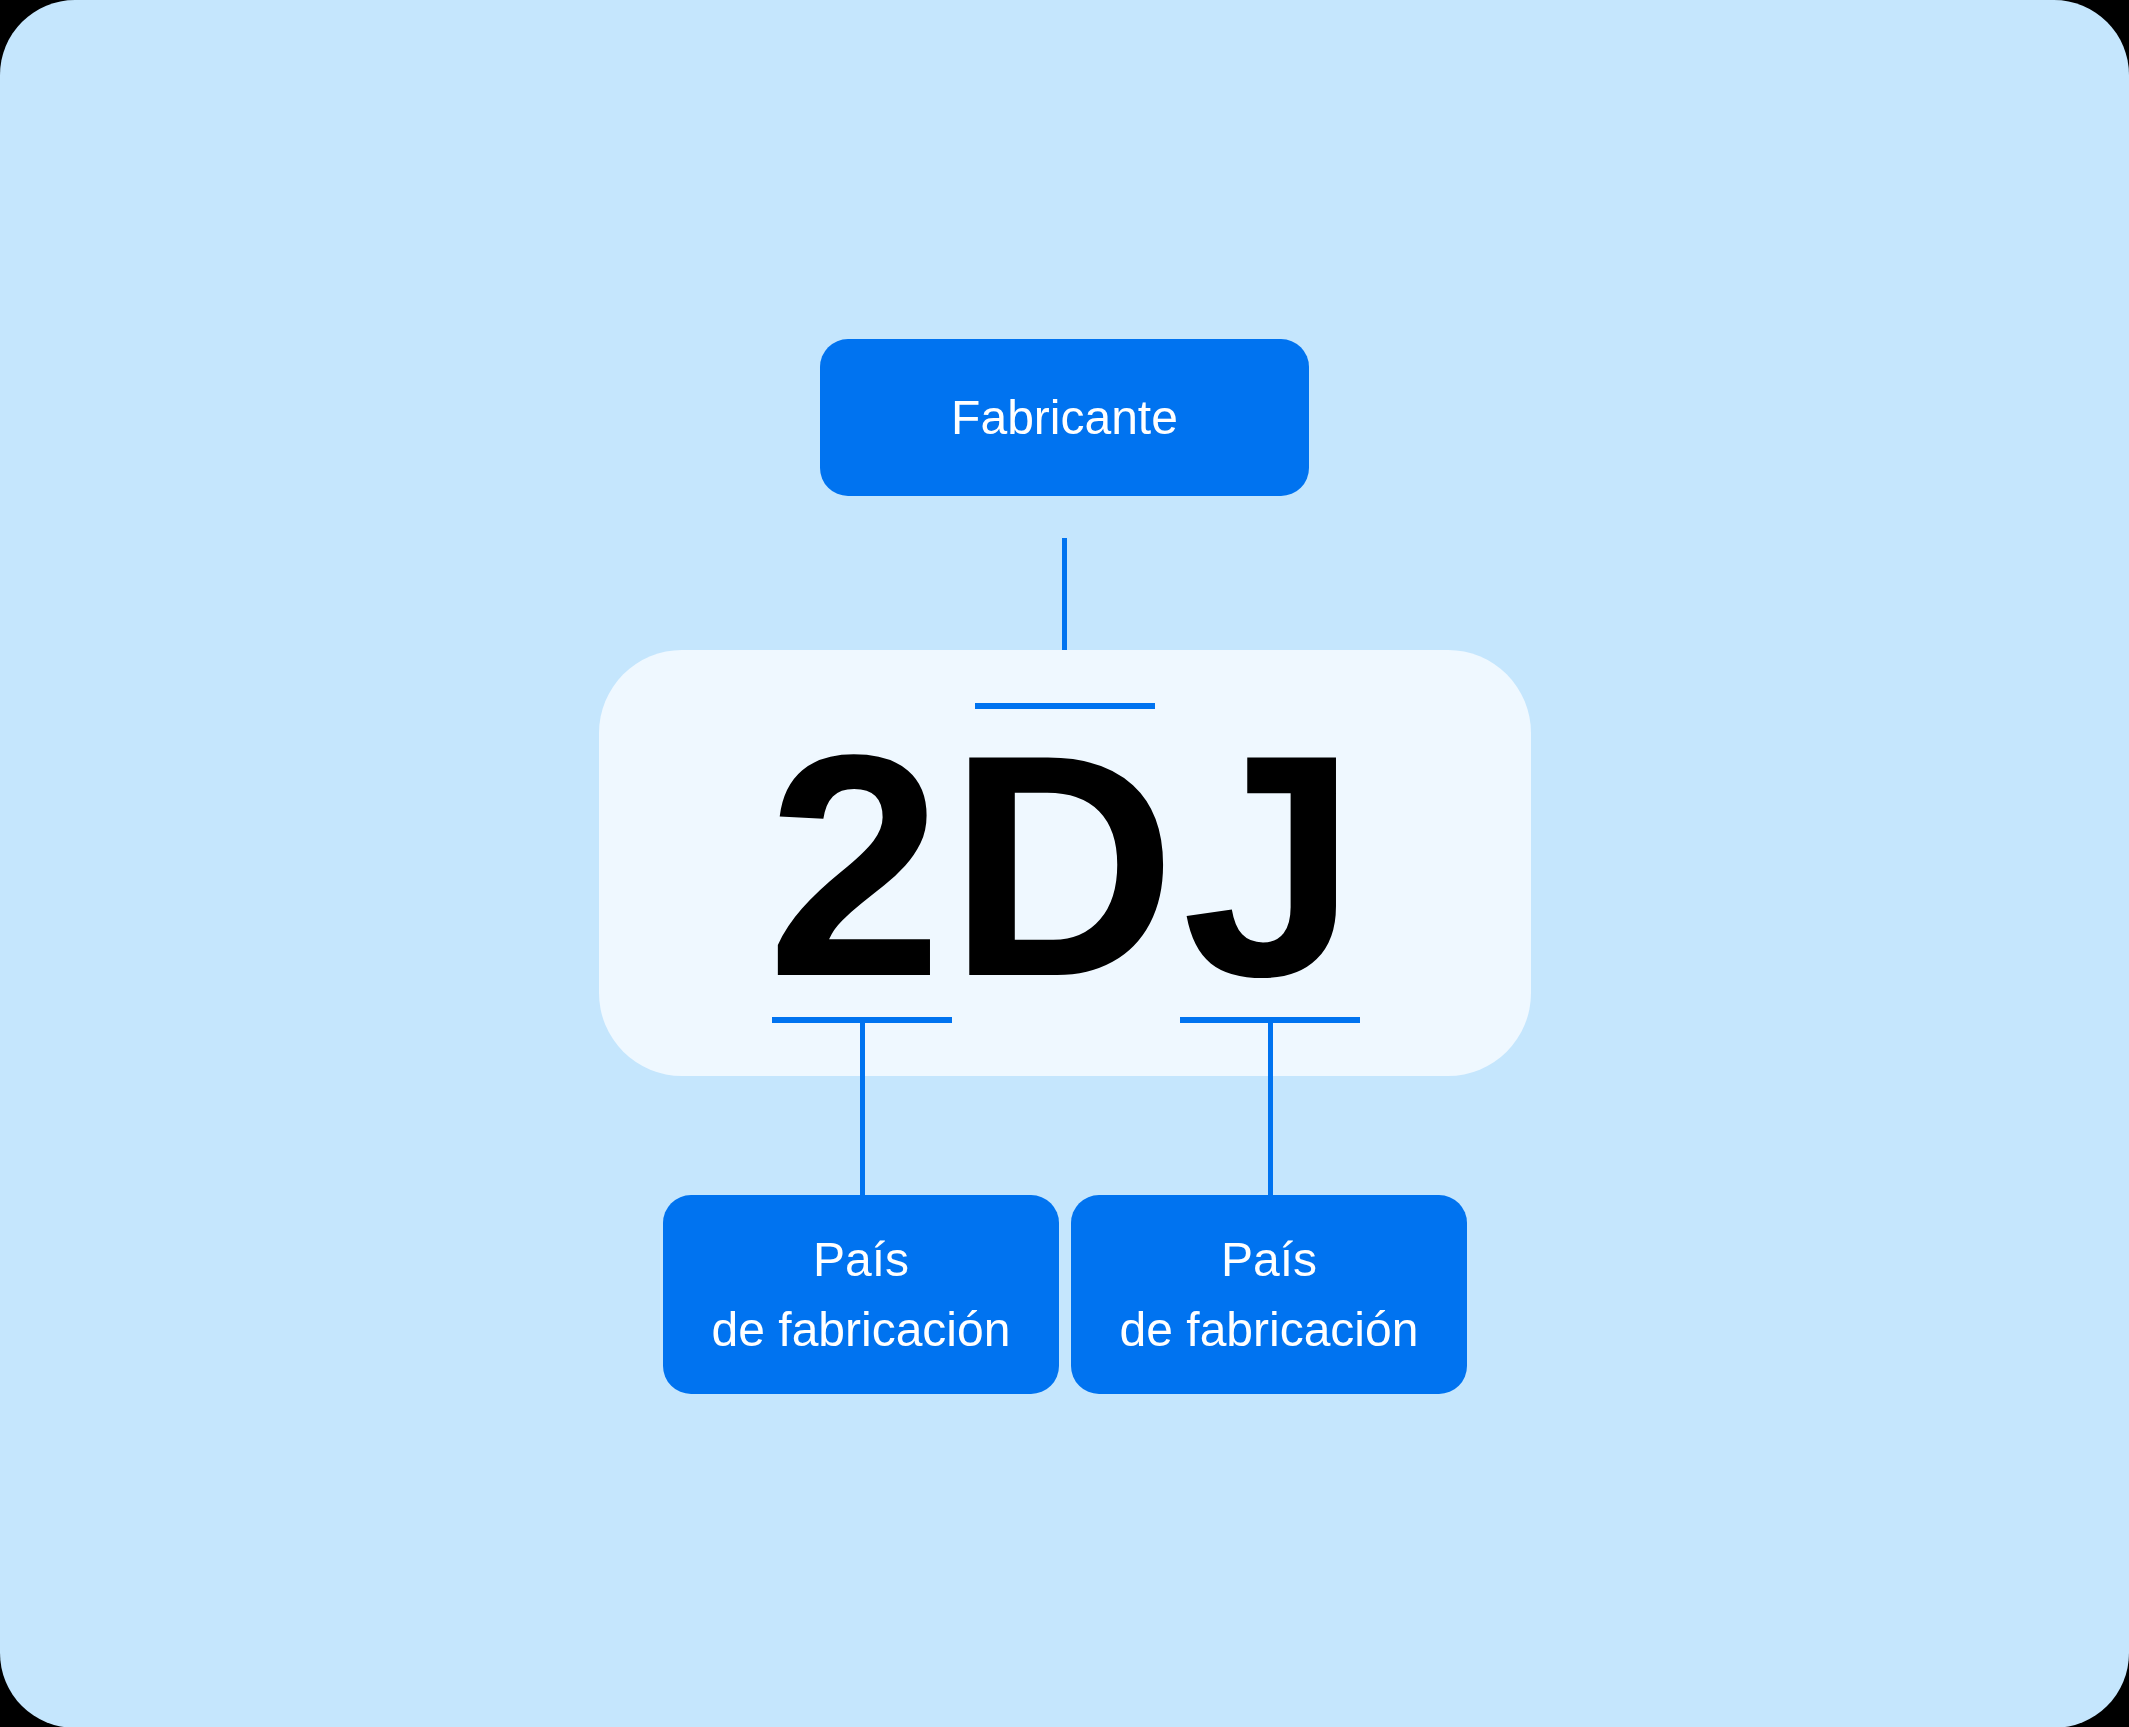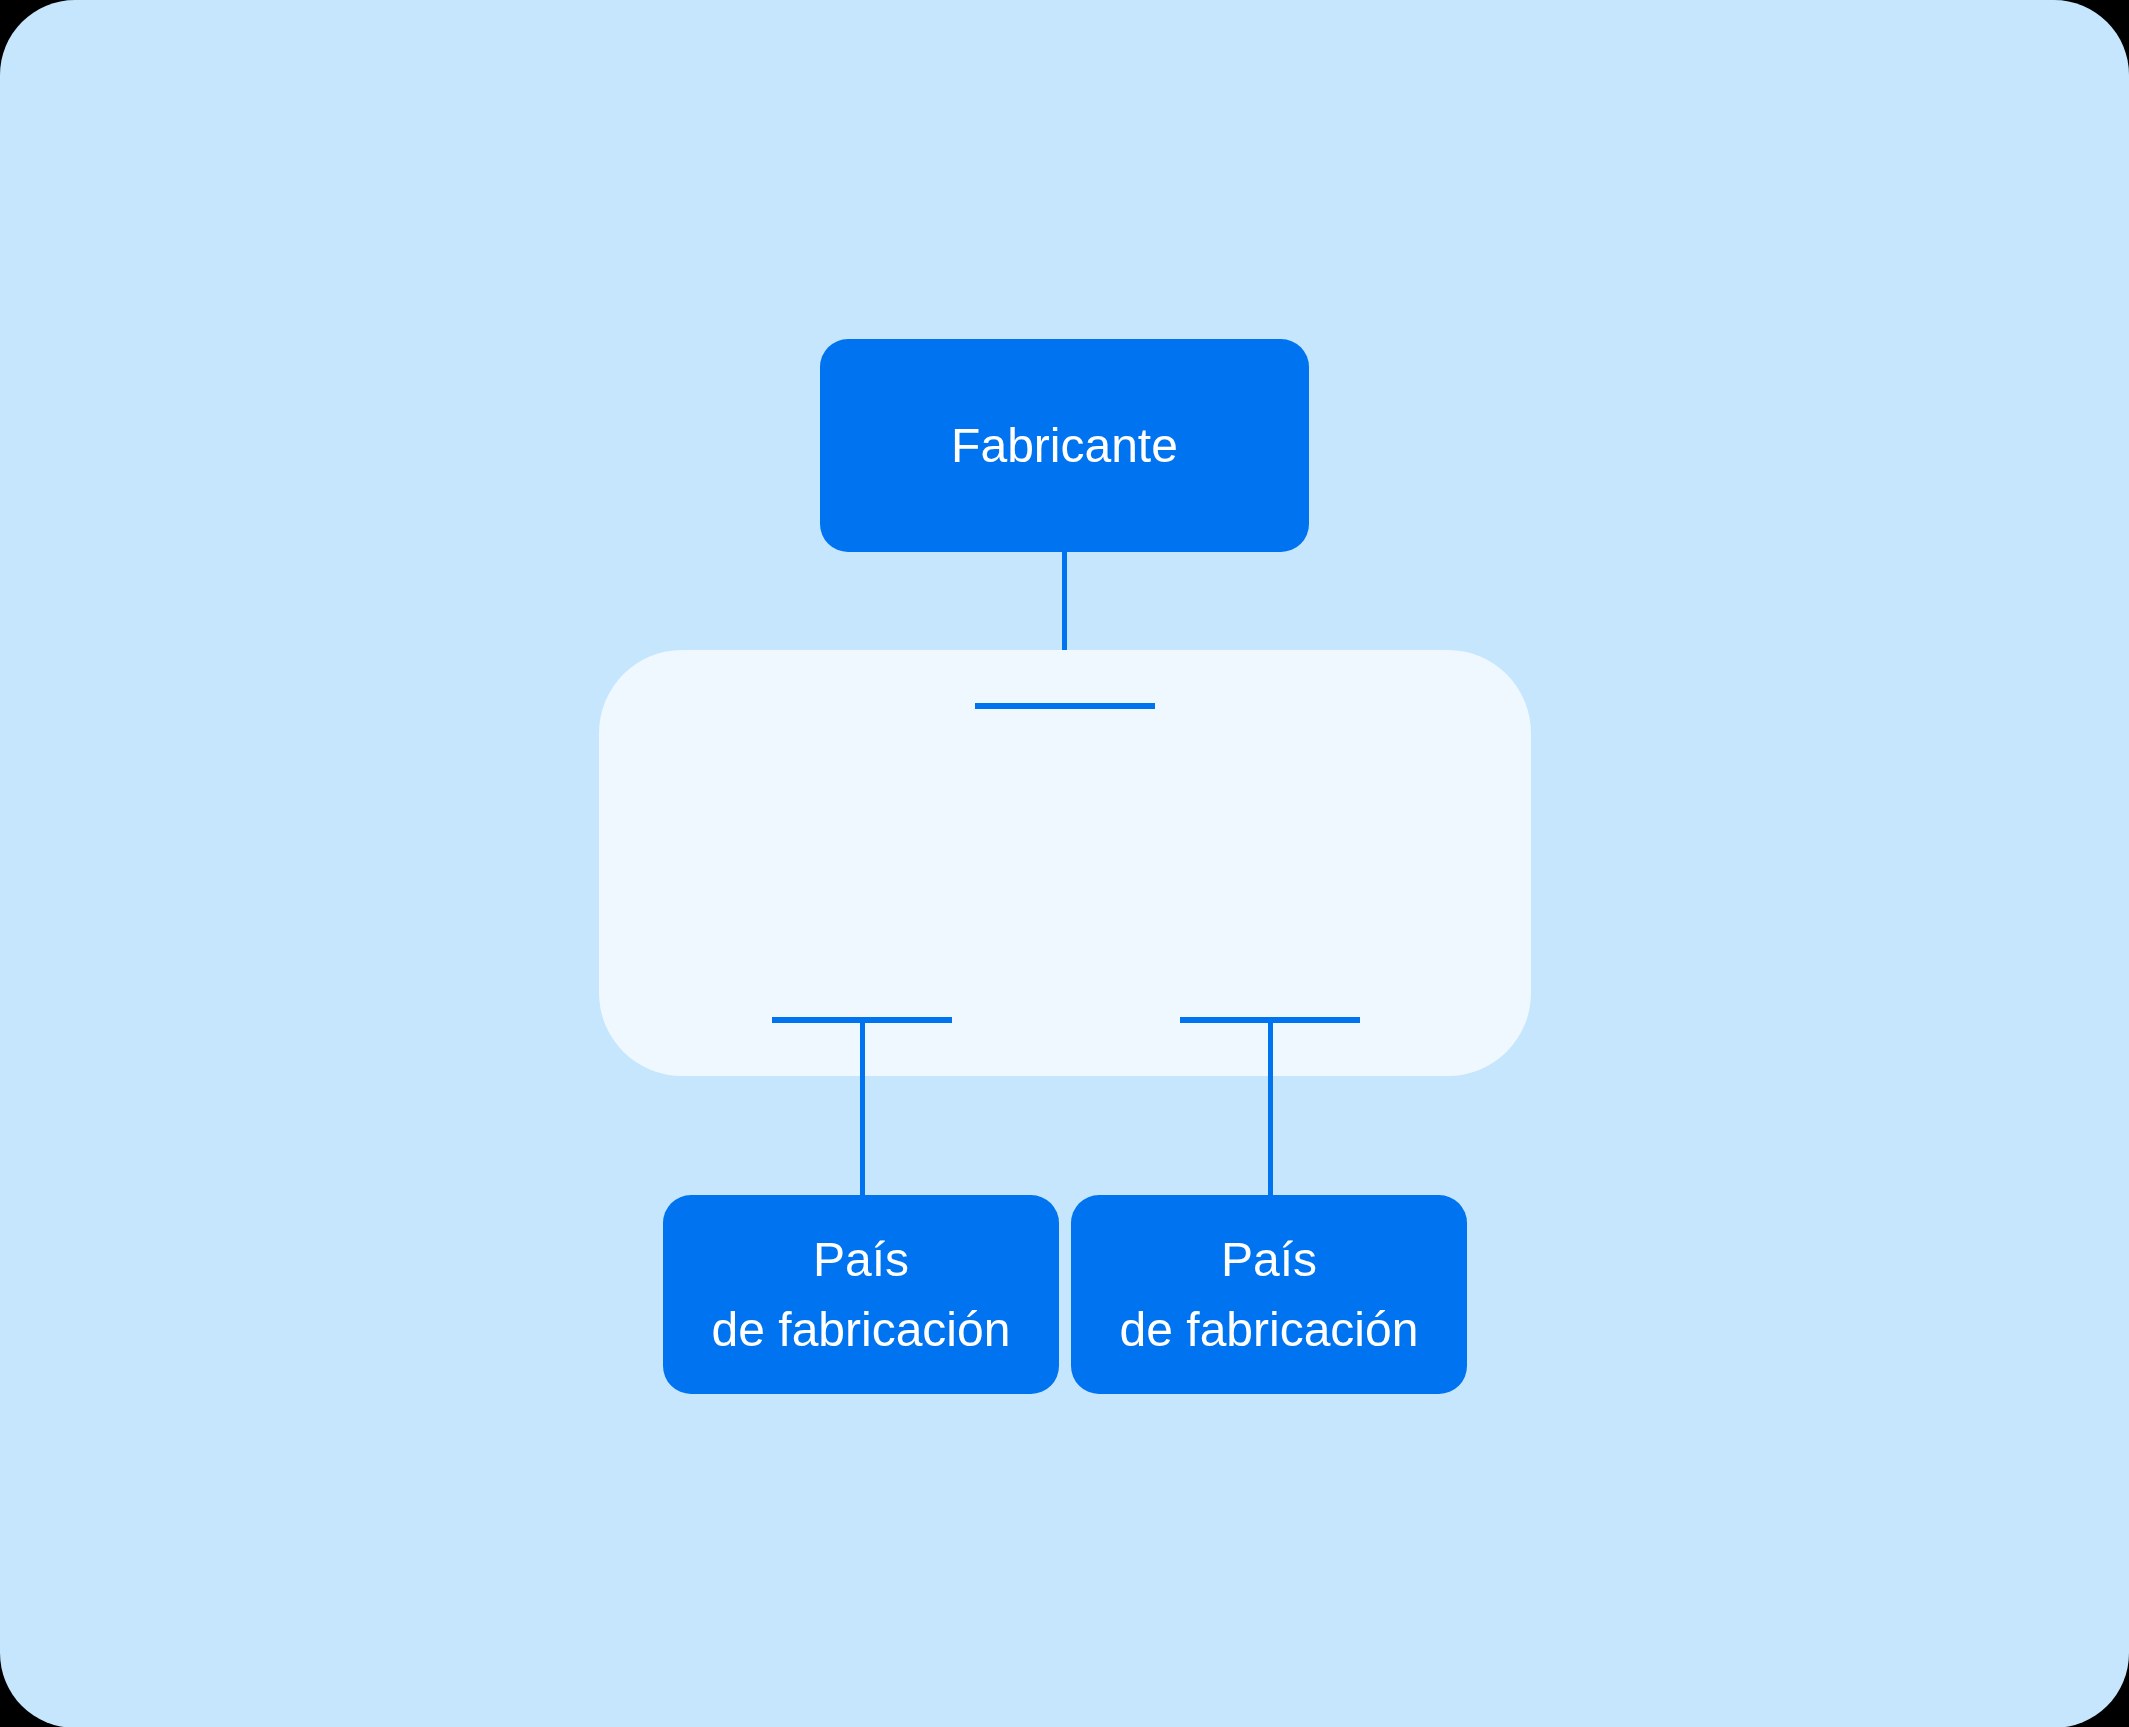--- a/index.html
+++ b/index.html
@@ -9,31 +9,32 @@
   .box span { display:block; white-space:nowrap; }
   .plate { position:absolute; left:599px; top:650px; width:932px; height:426px; background:#eff8ff; border-radius:83px; }
   .code { position:absolute; left:599px; width:932px; top:710px; text-align:center; font-family:"Liberation Sans", sans-serif; font-weight:bold; font-size:316px; line-height:311px; color:#000; letter-spacing:5.5px; }
   .line { position:absolute; background:#0073f0; }
 </style>
 </head>
 <body>
 
 <div class="card">
 
-  <div class="box" style="left:820px; top:339px; width:489px; height:213px;">
+  <div class="box" style="left:820px; top:339px; width:489px; height:157px;">
     <div>
       <span>Fabricante</span>
     </div>
   </div>
 
   <div class="line" style="left:1062px; top:538px; width:5px; height:168px;"></div>
 
   <div class="plate"></div>
   <div class="line" style="left:975px; top:703px; width:180px; height:6.1px;"></div>
 
+  <div class="code">2DJ</div>
 
   <div class="line" style="left:772px; top:1017px; width:180px; height:6.1px;"></div>
   <div class="line" style="left:1180px; top:1017px; width:180px; height:6.1px;"></div>
 
   <div class="line" style="left:860px; top:1020px; width:5px; height:175px;"></div>
   <div class="line" style="left:1268px; top:1020px; width:5px; height:175px;"></div>
 
   <div class="box" style="left:663px; top:1195px; width:396px; height:199px;">
     <div>
       <span>País</span>

